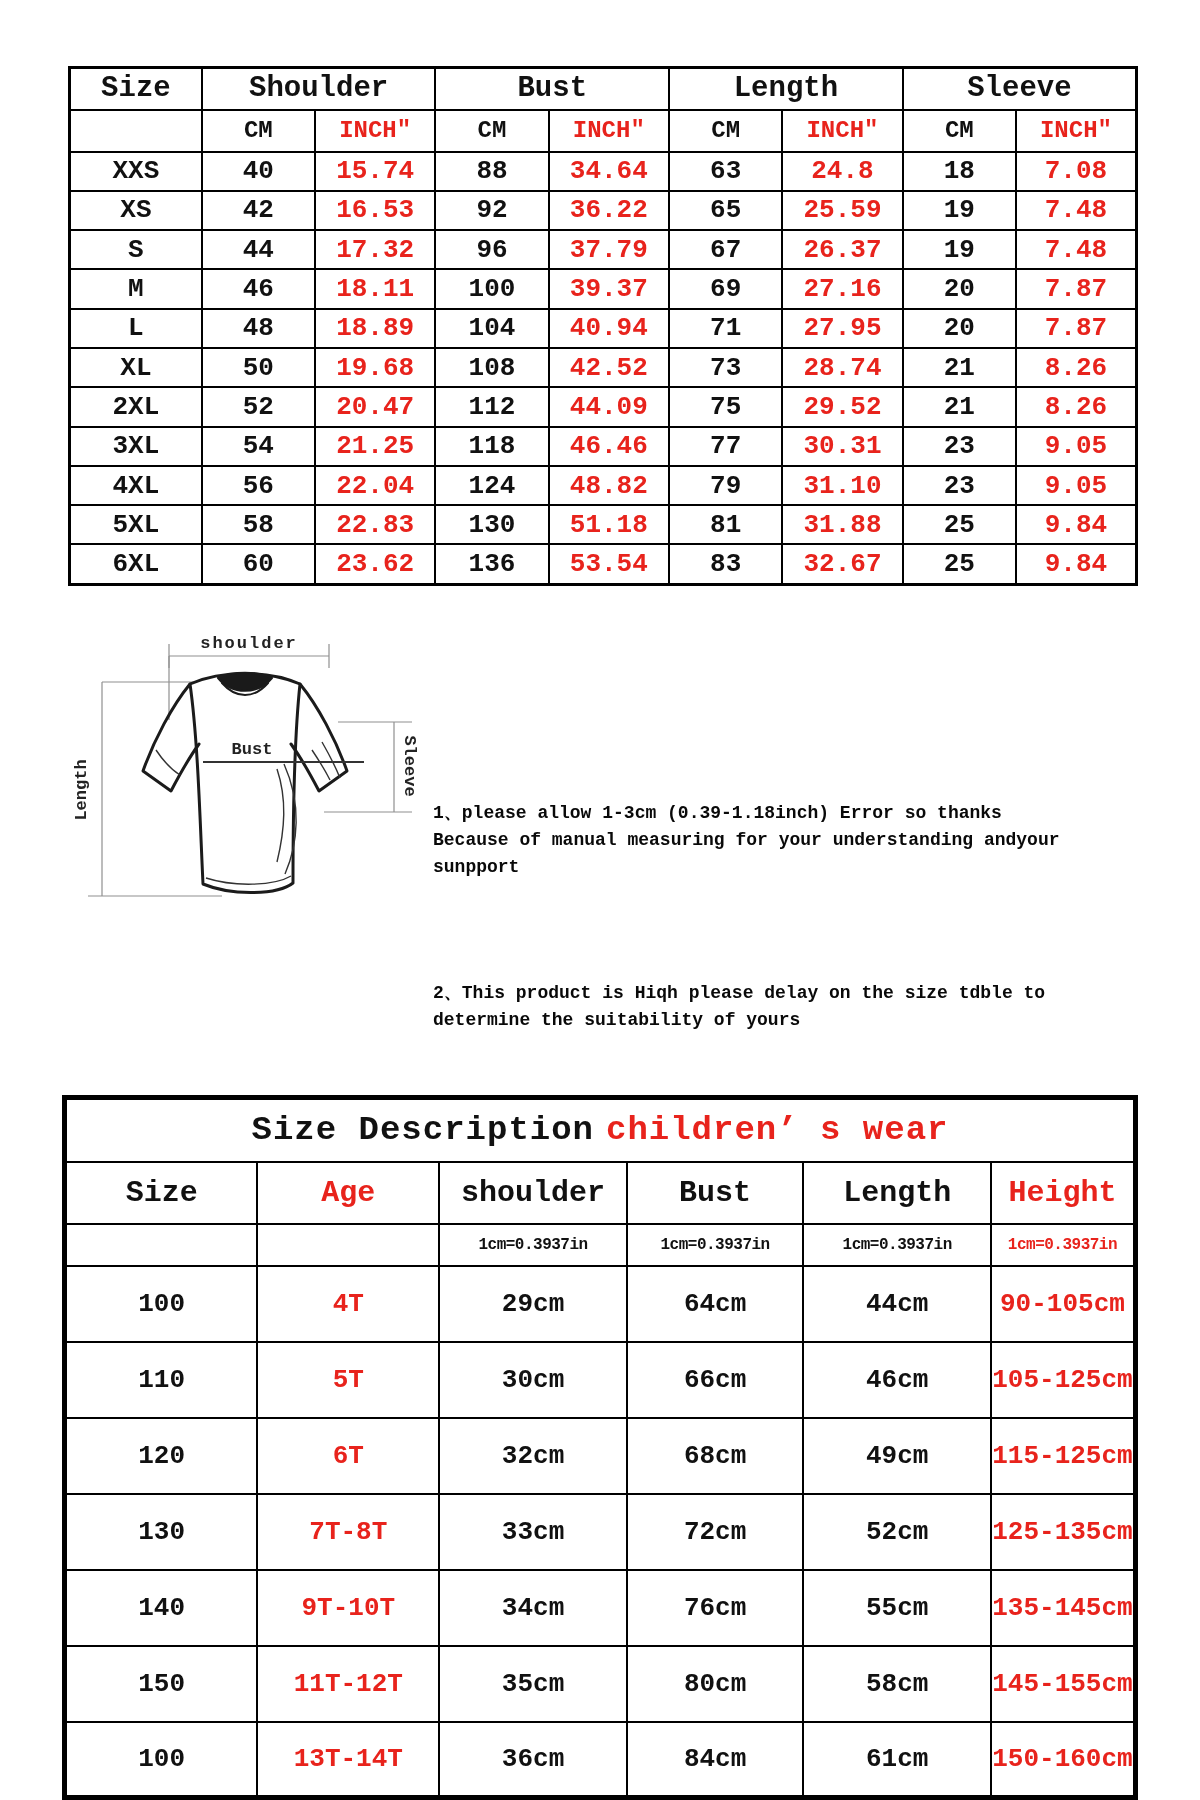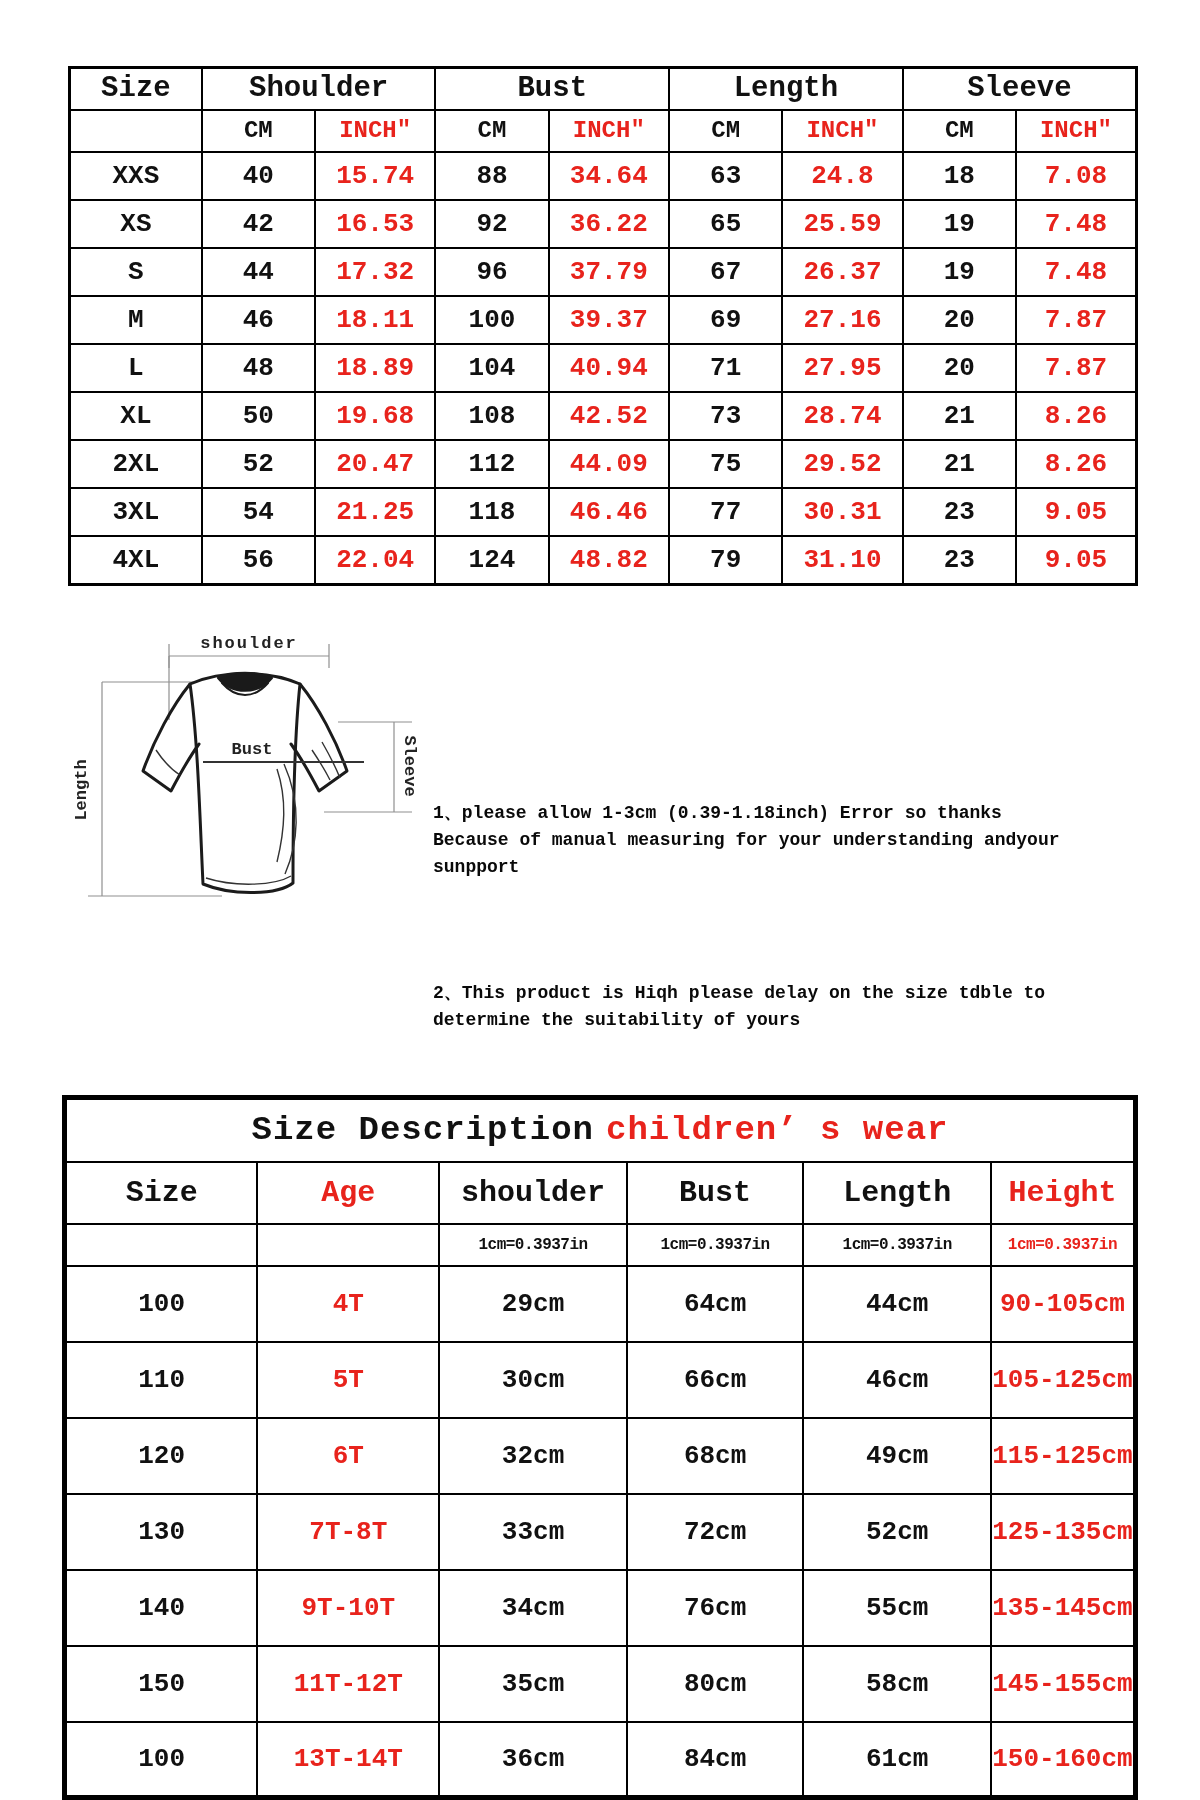--- a/index.html
+++ b/index.html
@@ -170,20 +170,42 @@
           <td>4XL</td>
           <td>56</td>
           <td class="red">22.04</td>
           <td>124</td>
           <td class="red">48.82</td>
           <td>79</td>
           <td class="red">31.10</td>
           <td>23</td>
           <td class="red">9.05</td>
         </tr>
+        <tr>
+          <td>5XL</td>
+          <td>58</td>
+          <td class="red">22.83</td>
+          <td>130</td>
+          <td class="red">51.18</td>
+          <td>81</td>
+          <td class="red">31.88</td>
+          <td>25</td>
+          <td class="red">9.84</td>
+        </tr>
+        <tr>
+          <td>6XL</td>
+          <td>60</td>
+          <td class="red">23.62</td>
+          <td>136</td>
+          <td class="red">53.54</td>
+          <td>83</td>
+          <td class="red">32.67</td>
+          <td>25</td>
+          <td class="red">9.84</td>
+        </tr>
       </tbody>
   </table>
 
   <svg class="shirt" width="350" height="305" viewBox="0 0 350 305">
     <g stroke="#8f8f8f" stroke-width="1.2" fill="none">
 
       <path d="M97,34 H257"></path>
         <path d="M97,22 V46"></path>
         <path d="M257,22 V46"></path>
       <path d="M97,34 V98"></path>

